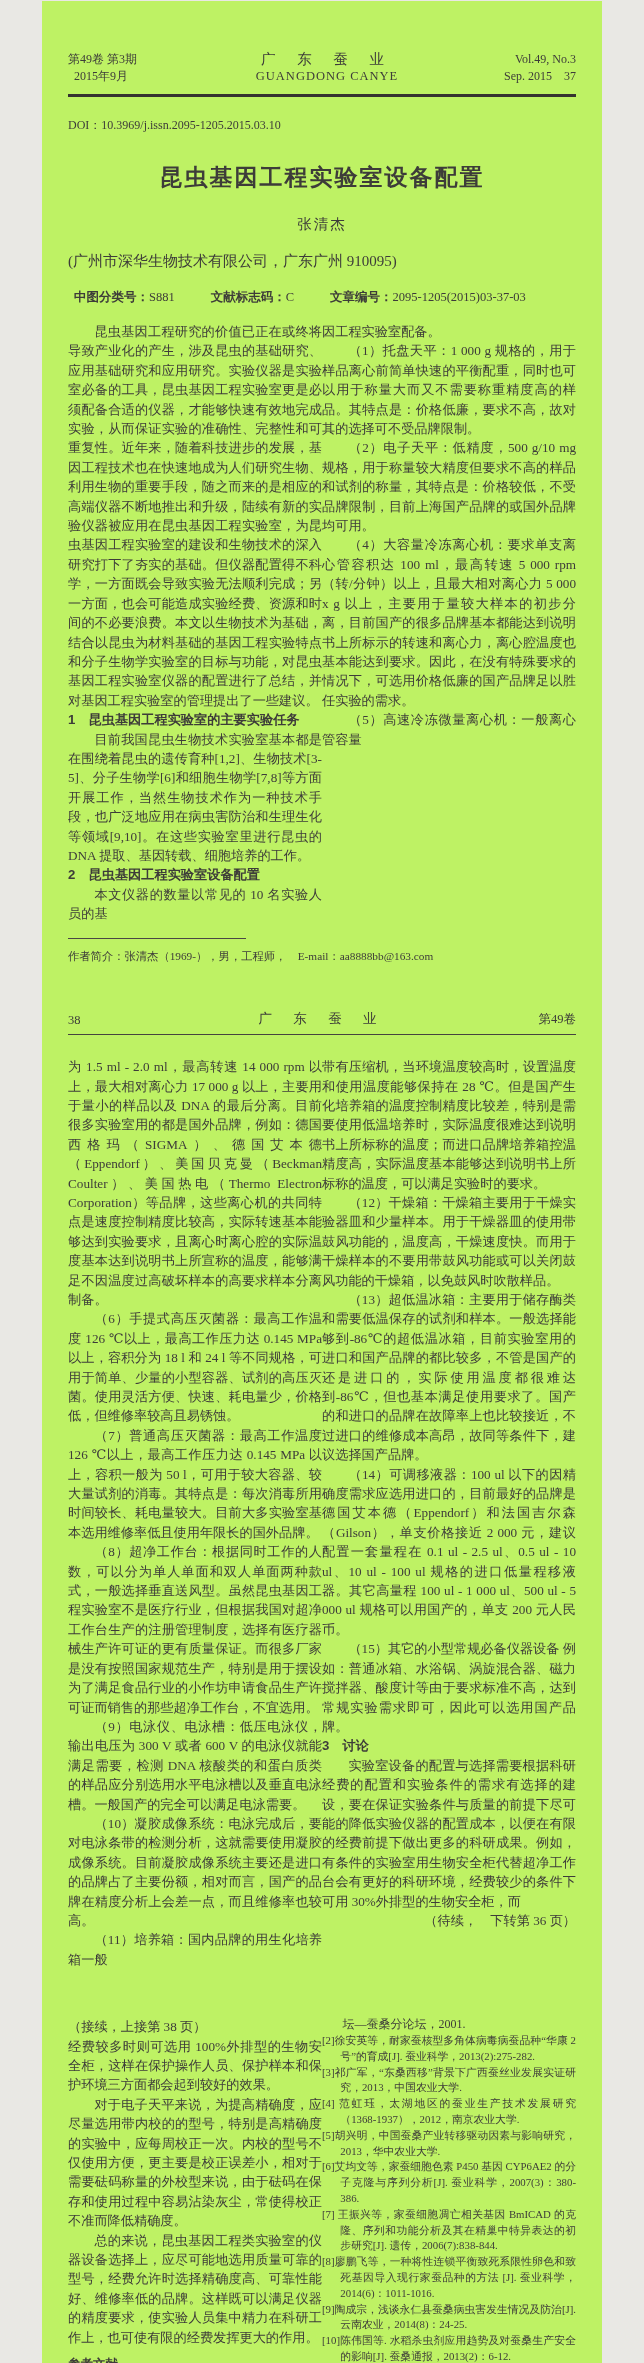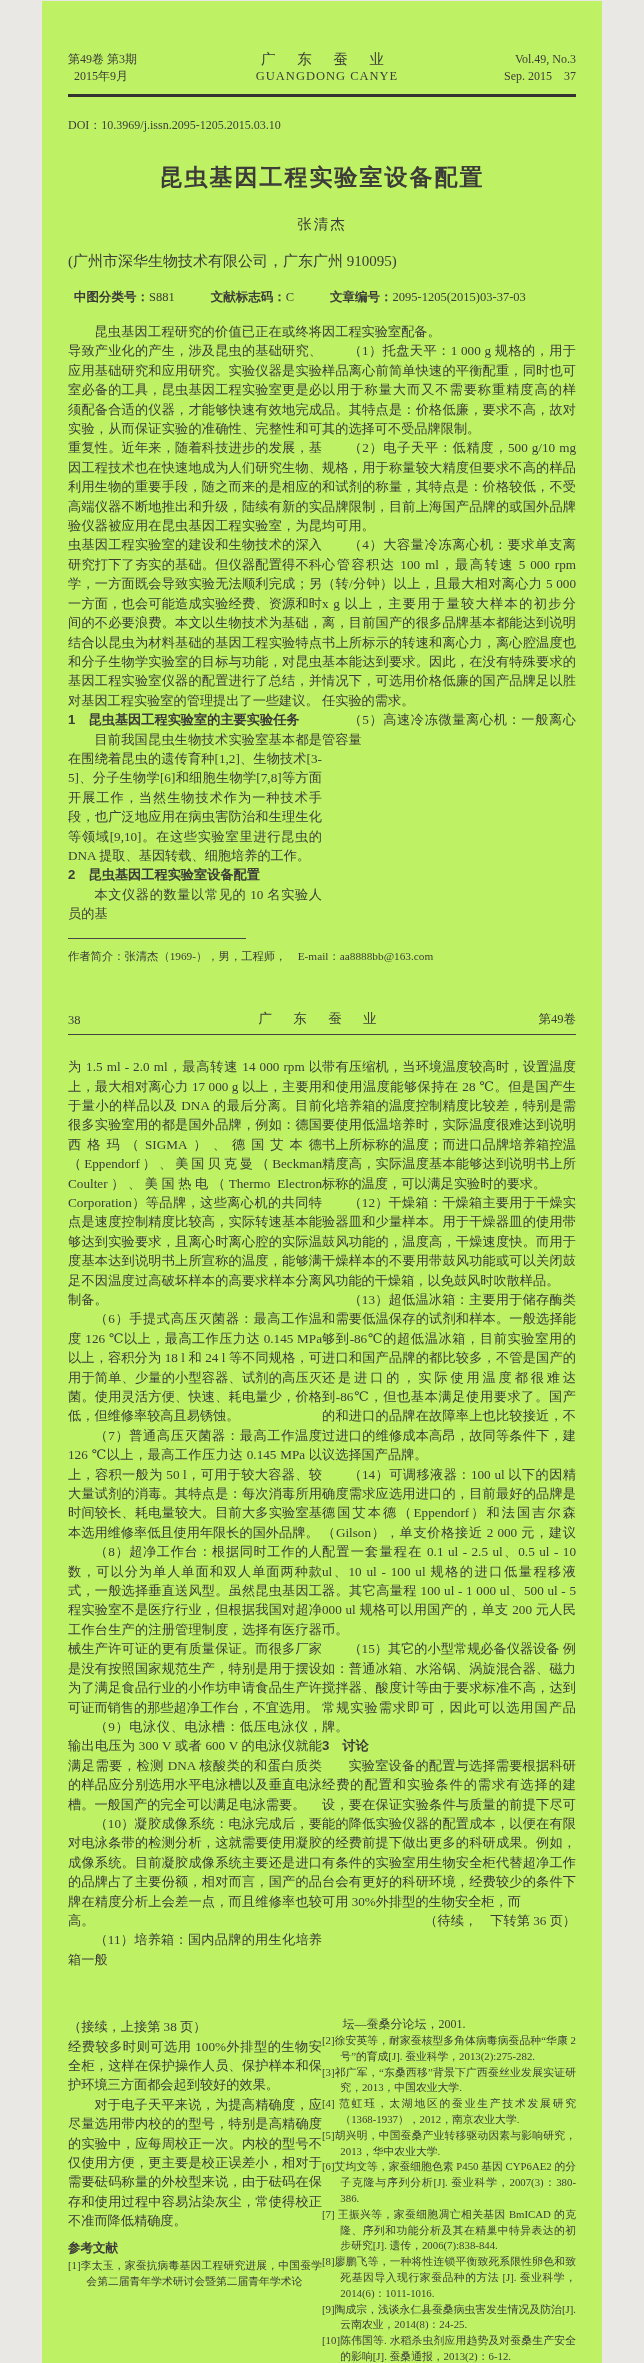--- a/index.html
+++ b/index.html
@@ -139,20 +139,21 @@
         </div>
     </div>
   </section>
 
   <section class="page page3">
     <div class="cols">
       <div class="col">
           <p class="para noindent">（接续，上接第 38 页）</p>
           <p class="para noindent">经费较多时则可选用 100%外排型的生物安全柜，这样在保护操作人员、保护样本和保护环境三方面都会起到较好的效果。</p>
           <p class="para indent">对于电子天平来说，为提高精确度，应尽量选用带内校的的型号，特别是高精确度的实验中，应每周校正一次。内校的型号不仅使用方便，更主要是校正误差小，相对于需要砝码称量的外校型来说，由于砝码在保存和使用过程中容易沾染灰尘，常使得校正不准而降低精确度。</p>
+          <p class="para indent">总的来说，昆虫基因工程类实验室的仪器设备选择上，应尽可能地选用质量可靠的型号，经费允许时选择精确度高、可靠性能好、维修率低的品牌。这样既可以满足仪器的精度要求，使实验人员集中精力在科研工作上，也可使有限的经费发挥更大的作用。</p>
           <p class="para refhead">参考文献</p>
           <p class="para ref">[1]李太玉，家蚕抗病毒基因工程研究进展，中国蚕学会第二届青年学术研讨会暨第二届青年学术论</p>
         </div>
       <div class="col">
           <p class="para refcont">坛—蚕桑分论坛，2001.</p>
           <p class="para ref">[2]徐安英等，耐家蚕核型多角体病毒病蚕品种“华康 2 号”的育成[J]. 蚕业科学，2013(2):275-282.</p>
           <p class="para ref">[3]祁广军，“东桑西移”背景下广西蚕丝业发展实证研究，2013，中国农业大学.</p>
           <p class="para ref">[4] 范虹珏，太湖地区的蚕业生产技术发展研究（1368-1937），2012，南京农业大学.</p>
           <p class="para ref">[5]胡兴明，中国蚕桑产业转移驱动因素与影响研究，2013，华中农业大学.</p>
           <p class="para ref">[6]艾均文等，家蚕细胞色素 P450 基因 CYP6AE2 的分子克隆与序列分析[J]. 蚕业科学，2007(3)：380-386.</p>

